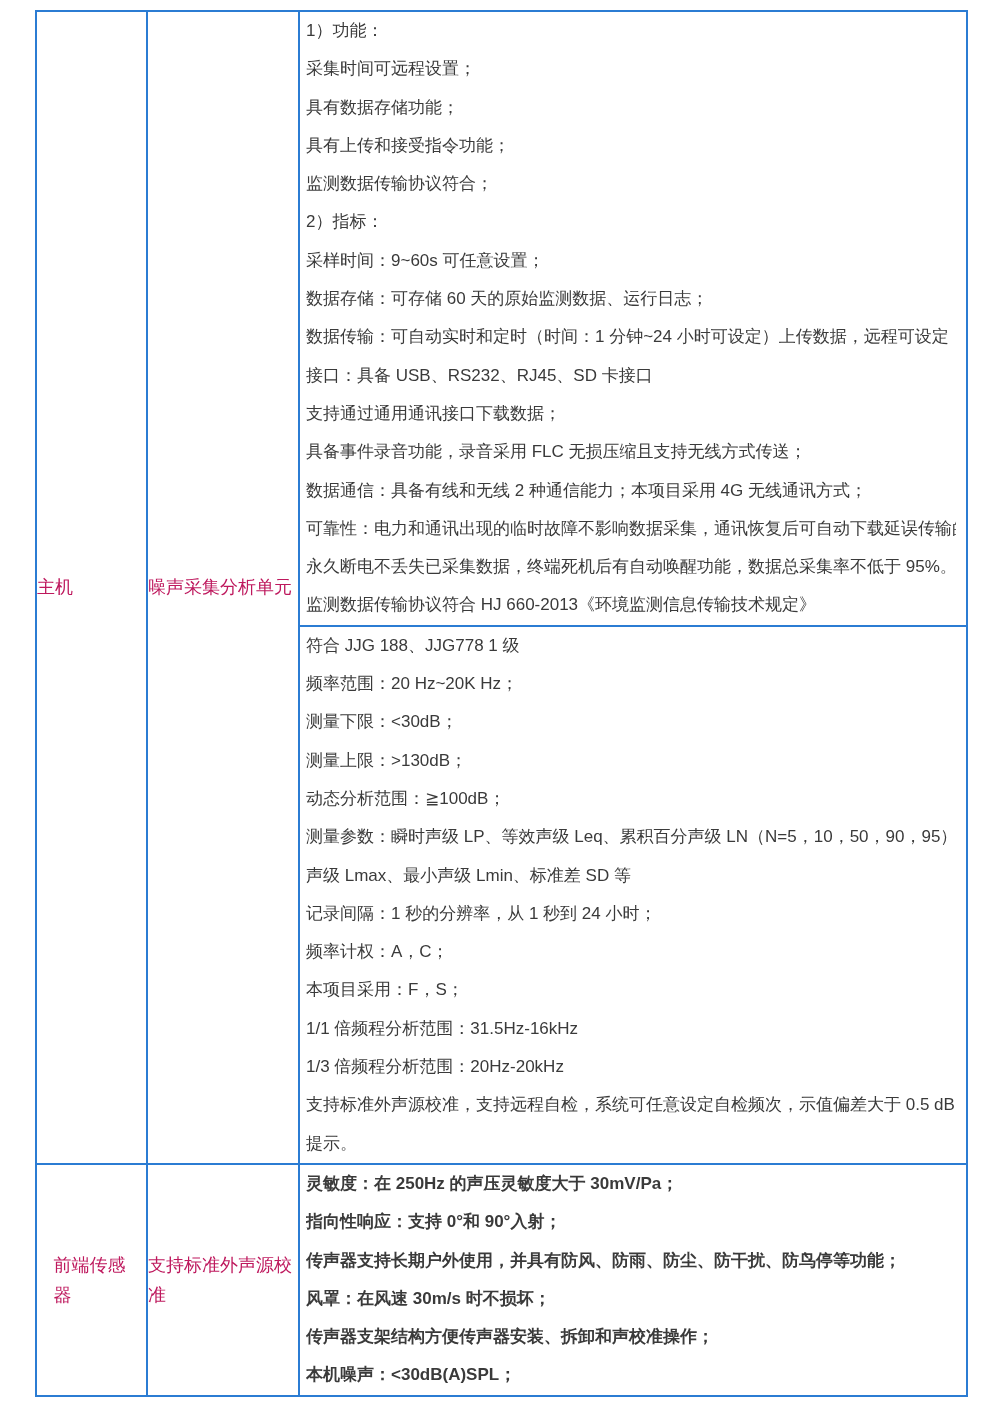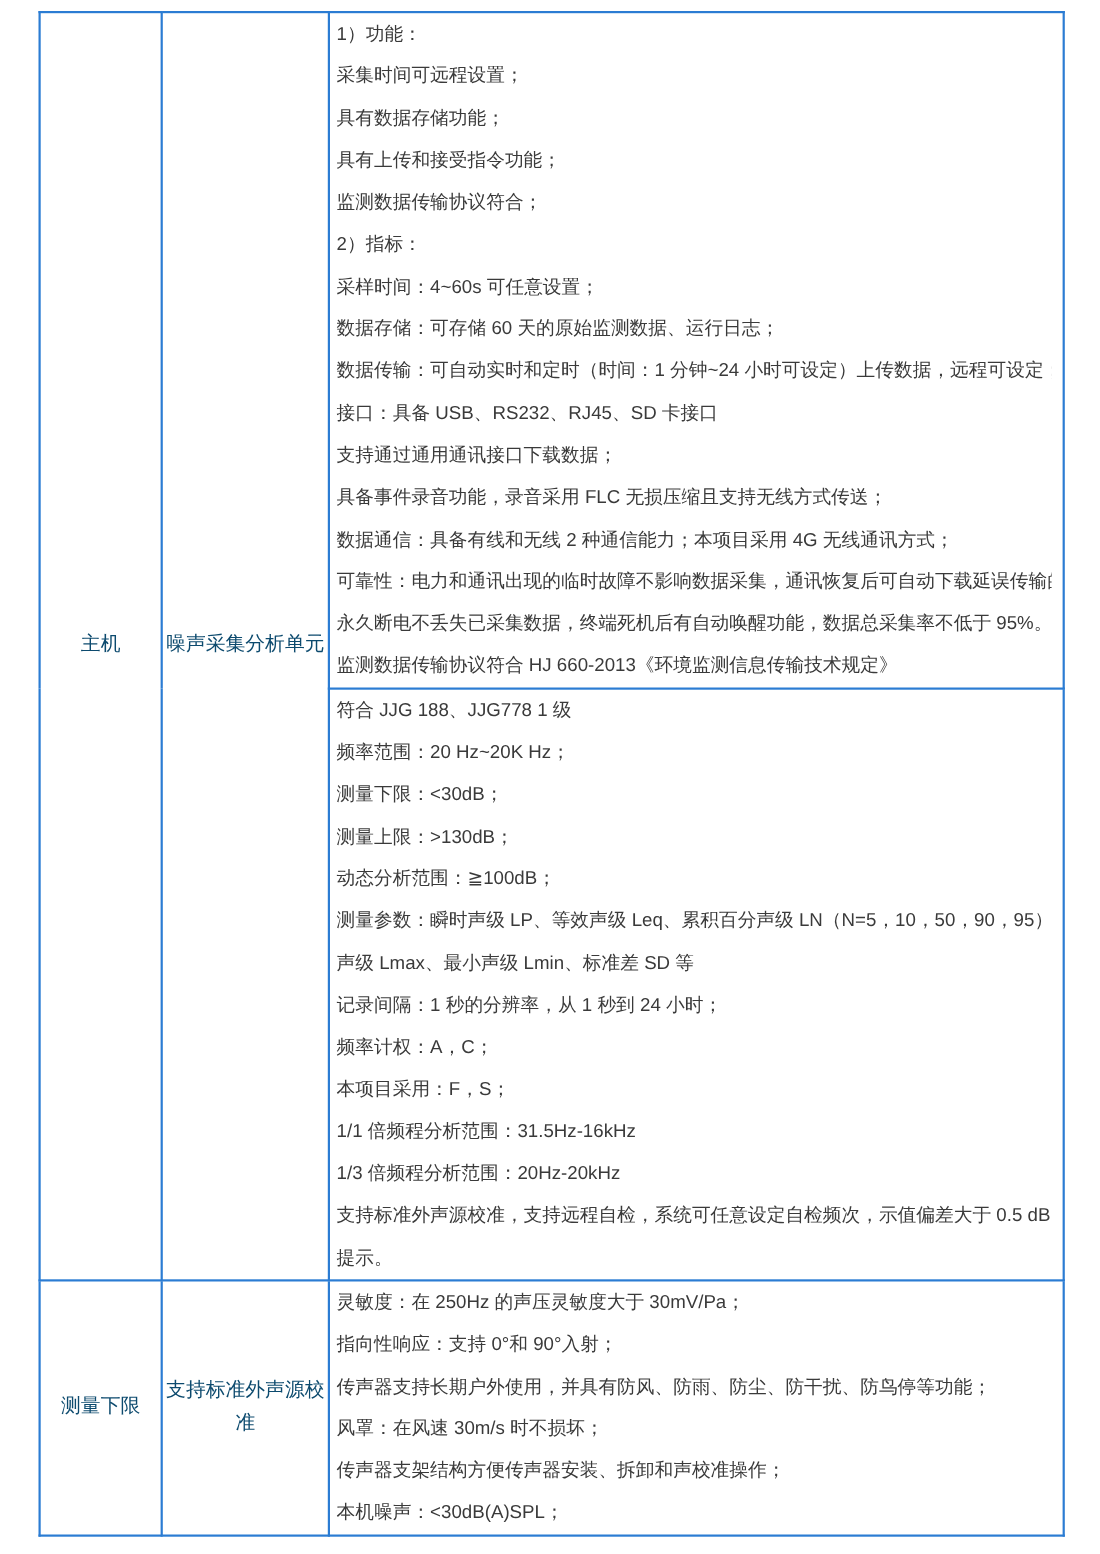--- a/index.html
+++ b/index.html
@@ -24,25 +24,23 @@
     top: 10px;
     width: 931px;
     border-collapse: collapse;
     table-layout: fixed;
   }
   table.spec-table td {
     border: 2px solid #2b7cd3;
     background: #ffffff;
   }
   td.label-cell {
-    text-align: center;
     vertical-align: middle;
     font-size: 18px;
-    color: #0c4a6e;
-    font-family: Liberation Mono, monospace;
+    color: #be185d;
   }
   td.label-cell .label-text {
     display: block;
     margin: 0 auto;
     line-height: 30px;
   }
   td.label-cell .narrow {
     width: 76px; 
   }
   td.spec-cell {
@@ -52,21 +50,21 @@
     color: #3a3a3a;
   }
   td.spec-cell .line {
     height: 38.3px;
     line-height: 38.3px;
     white-space: nowrap;
     overflow: hidden;
   }
   .h-a { height: 610px; }
   .h-b { height: 533px; }
-  .h-c { height: 228px; }
+  .h-c { height: 228px; font-weight: bold; }
 </style>
 </head>
 <body>
 
 <div class="page">
   <table class="spec-table">
     <colgroup>
       <col style="width:111px">
       <col style="width:152px">
       <col style="width:668px">
@@ -79,21 +77,21 @@
         <td class="label-cell" rowspan="2">
           <span class="label-text">噪声采集分析单元</span>
         </td>
         <td class="spec-cell h-a">
             <div class="line">1）功能：</div>
             <div class="line">采集时间可远程设置；</div>
             <div class="line">具有数据存储功能；</div>
             <div class="line">具有上传和接受指令功能；</div>
             <div class="line">监测数据传输协议符合；</div>
             <div class="line">2）指标：</div>
-            <div class="line">采样时间：4~60s 可任意设置；</div>
+            <div class="line">采样时间：9~60s 可任意设置；</div>
             <div class="line">数据存储：可存储 60 天的原始监测数据、运行日志；</div>
             <div class="line">数据传输：可自动实时和定时（时间：1 分钟~24 小时可设定）上传数据，远程可设定；</div>
             <div class="line">接口：具备 USB、RS232、RJ45、SD 卡接口</div>
             <div class="line">支持通过通用通讯接口下载数据；</div>
             <div class="line">具备事件录音功能，录音采用 FLC 无损压缩且支持无线方式传送；</div>
             <div class="line">数据通信：具备有线和无线 2 种通信能力；本项目采用 4G 无线通讯方式；</div>
             <div class="line">可靠性：电力和通讯出现的临时故障不影响数据采集，通讯恢复后可自动下载延误传输的数据，</div>
             <div class="line">永久断电不丢失已采集数据，终端死机后有自动唤醒功能，数据总采集率不低于 95%。</div>
             <div class="line">监测数据传输协议符合 HJ 660-2013《环境监测信息传输技术规定》</div>
           </td>
@@ -111,21 +109,21 @@
             <div class="line">频率计权：A，C；</div>
             <div class="line">本项目采用：F，S；</div>
             <div class="line">1/1 倍频程分析范围：31.5Hz-16kHz</div>
             <div class="line">1/3 倍频程分析范围：20Hz-20kHz</div>
             <div class="line">支持标准外声源校准，支持远程自检，系统可任意设定自检频次，示值偏差大于 0.5 dB 时自动</div>
             <div class="line">提示。</div>
           </td>
       </tr>
       <tr>
         <td class="label-cell">
-          <span class="label-text narrow">测量下限</span>
+          <span class="label-text narrow">前端传感器</span>
         </td>
         <td class="label-cell">
           <span class="label-text">支持标准外声源校准</span>
         </td>
         <td class="spec-cell h-c">
             <div class="line">灵敏度：在 250Hz 的声压灵敏度大于 30mV/Pa；</div>
             <div class="line">指向性响应：支持 0°和 90°入射；</div>
             <div class="line">传声器支持长期户外使用，并具有防风、防雨、防尘、防干扰、防鸟停等功能；</div>
             <div class="line">风罩：在风速 30m/s 时不损坏；</div>
             <div class="line">传声器支架结构方便传声器安装、拆卸和声校准操作；</div>

